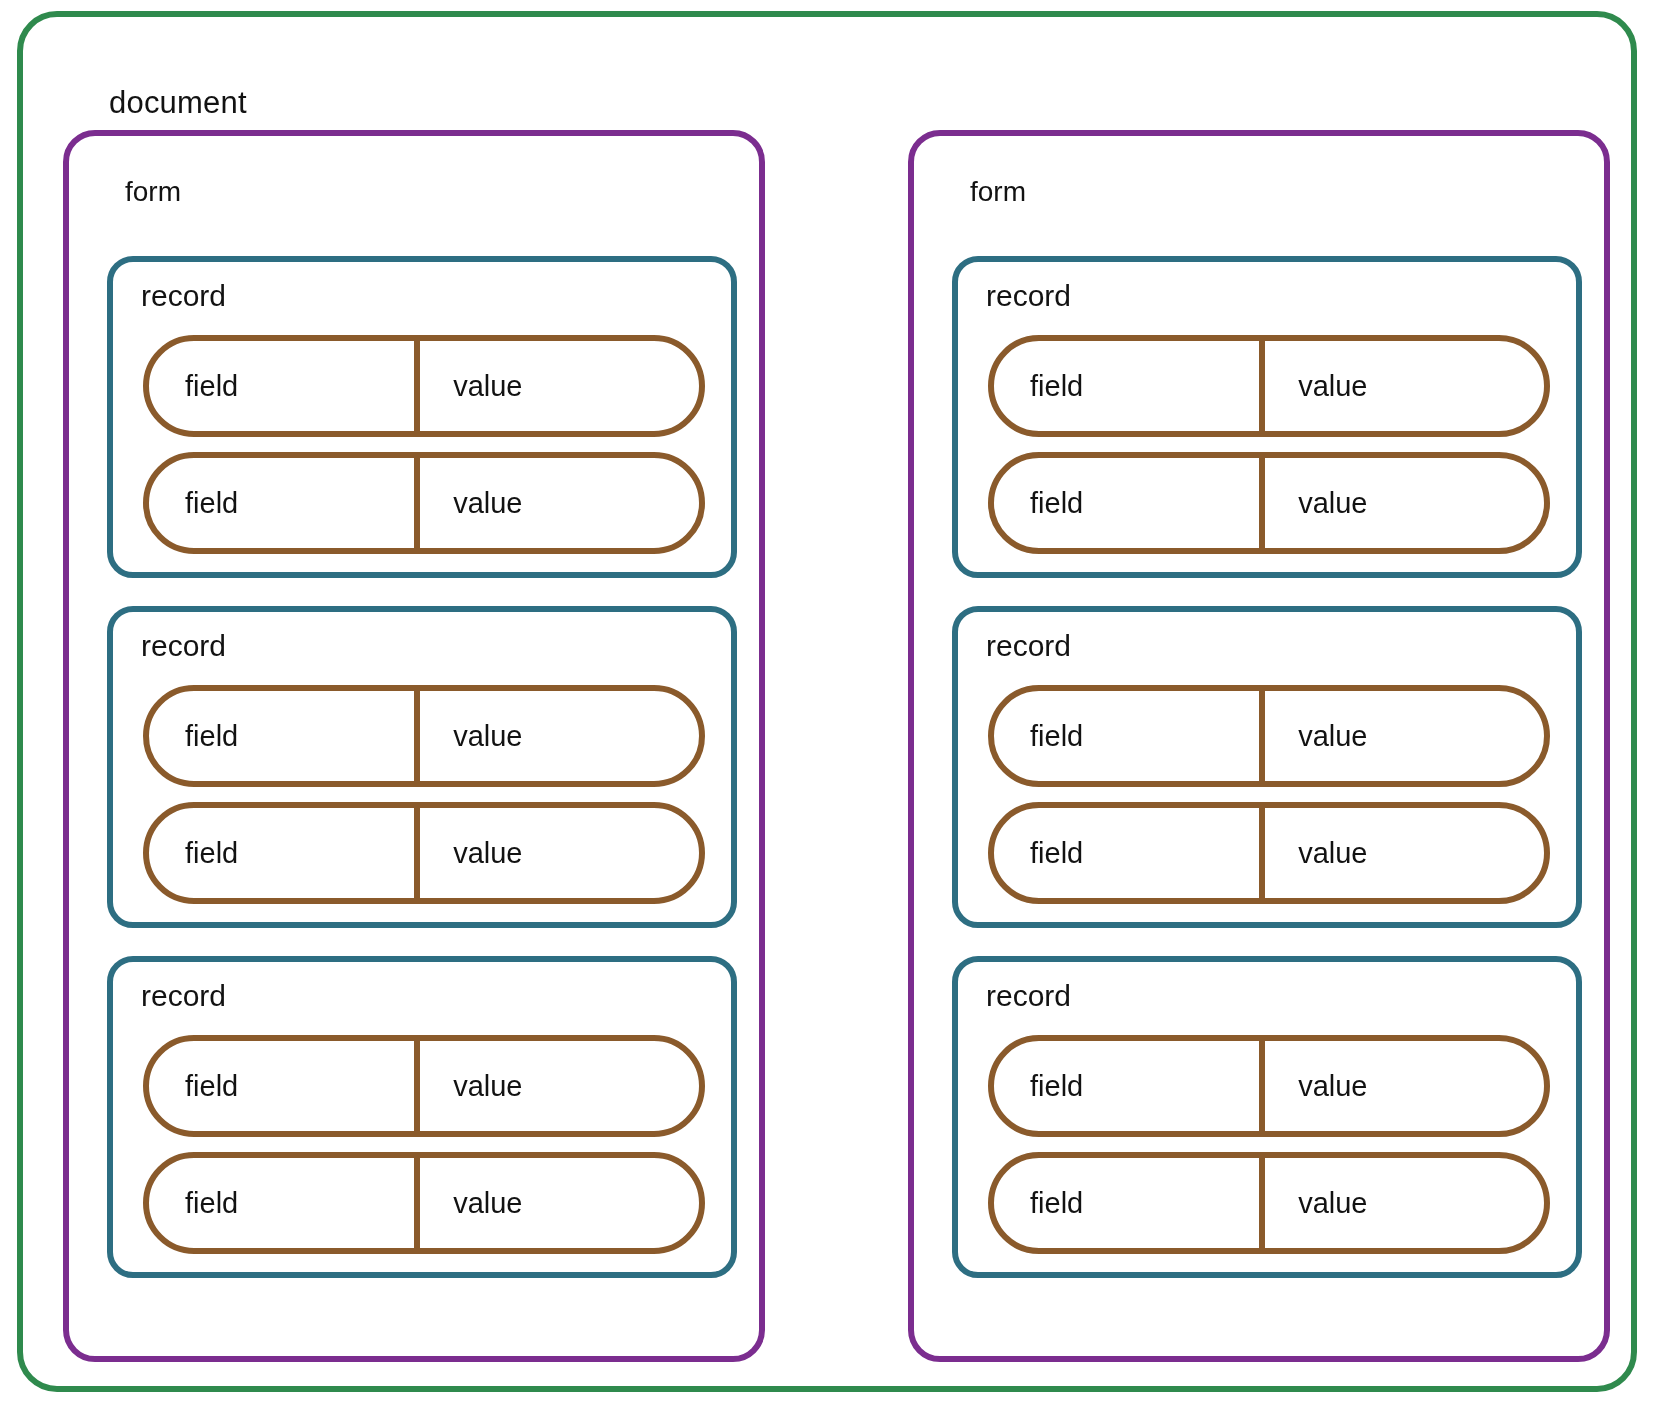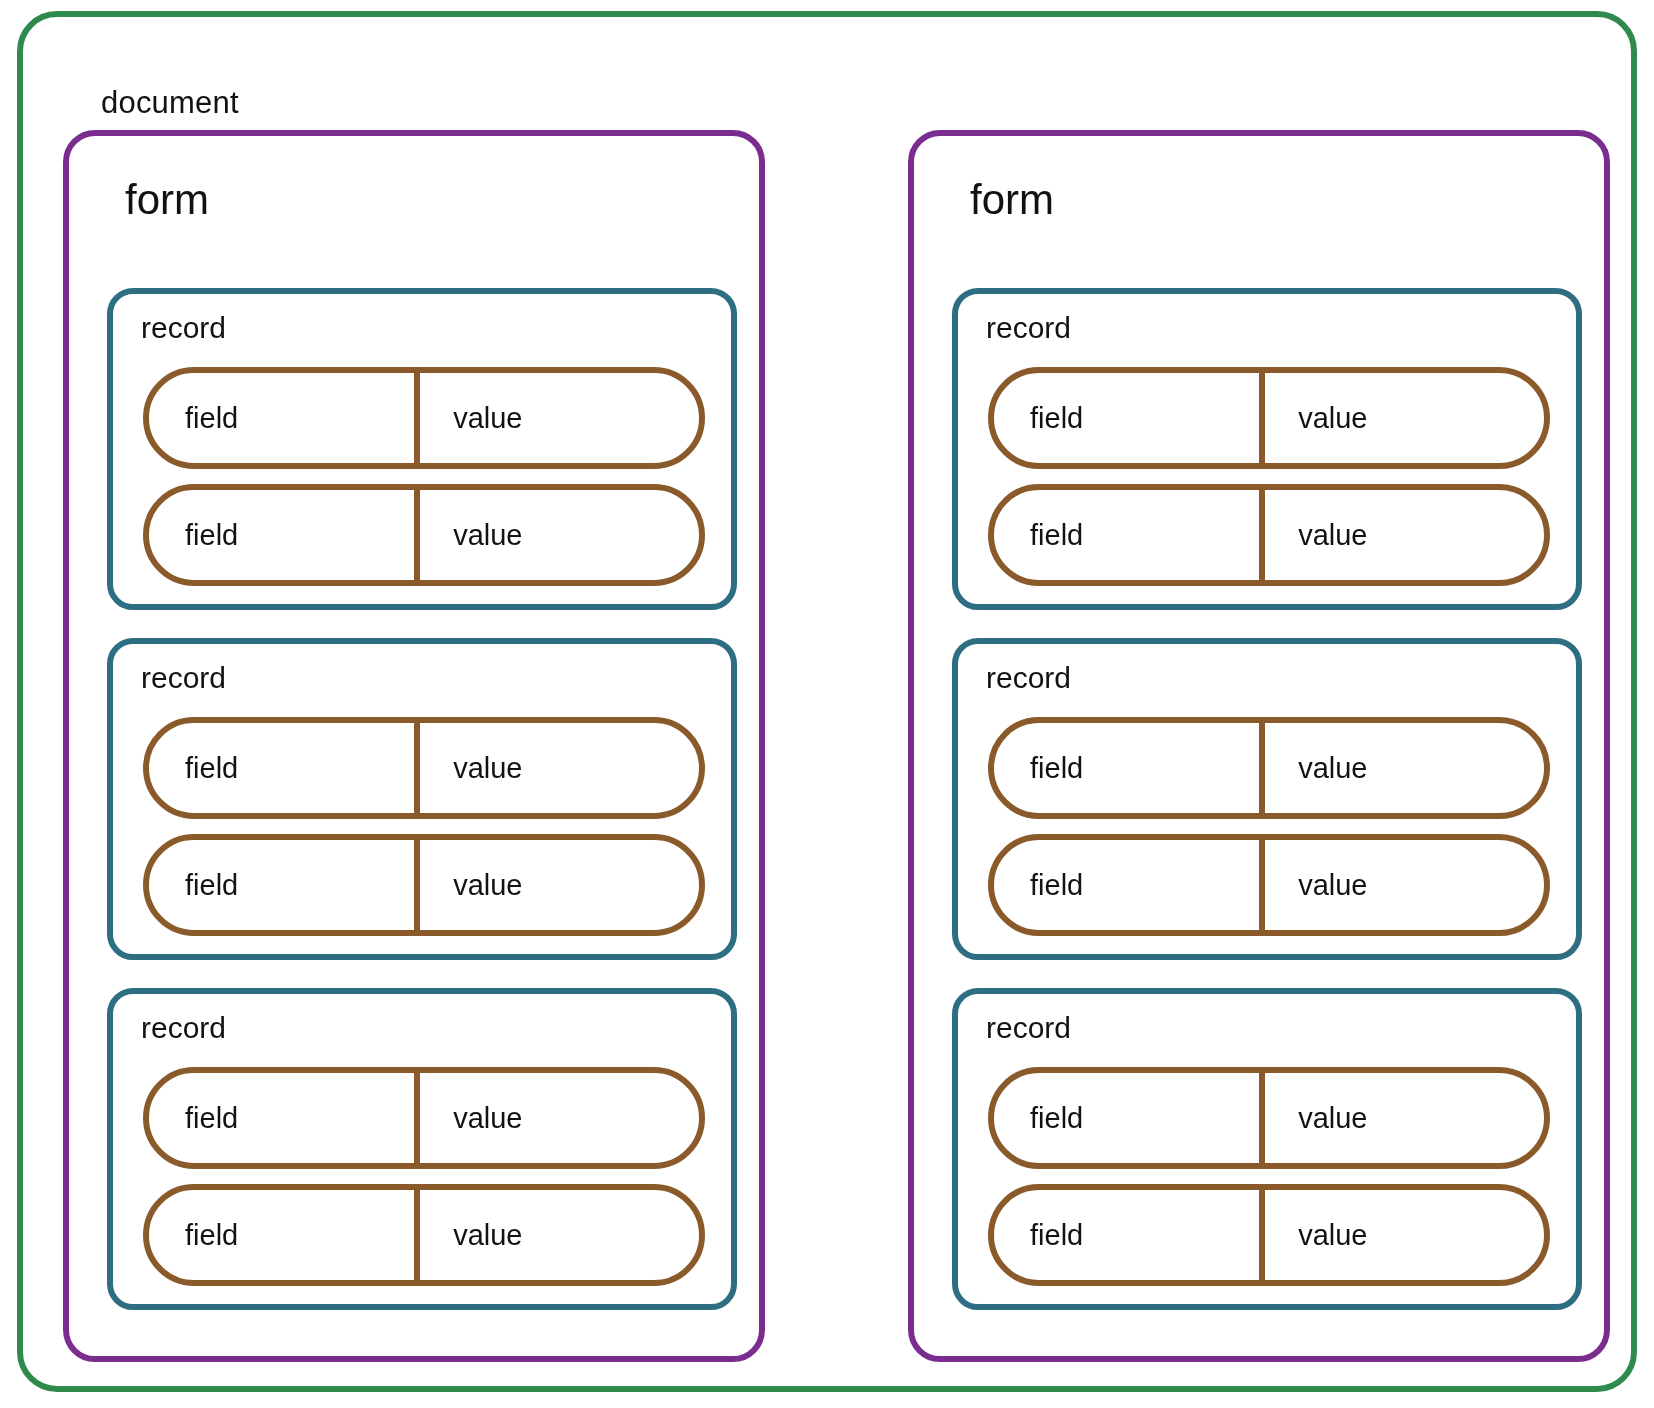--- a/index.html
+++ b/index.html
@@ -26,21 +26,21 @@
     top: 11px;
     width: 1620px;
     height: 1381px;
     box-sizing: border-box;
     border: 6px solid #2f8a4d;
     border-radius: 40px;
     background: transparent;
   }
   .document-label {
     position: absolute;
-    left: 78px;
+    left: 86px;
     top: 68px;
     font-size: 31px;
     color: #121212;
     letter-spacing: 0.2px;
     white-space: nowrap;
   }
 
   
   .forms-row {
     position: absolute;
@@ -58,35 +58,34 @@
     width: 702px;
     height: 1232px;
     border: 6px solid #7b2d8f;
     border-radius: 32px;
     background: transparent;
   }
   .form-label {
     position: absolute;
     left: 56px;
     top: 40px;
-    font-size: 42px;
+    font-size: 28px;
     color: #121212;
     white-space: nowrap;
   }
 
   
   .records {
     position: absolute;
     left: 38px;
     top: 120px;
     width: 630px;
     display: flex;
     flex-direction: column;
     gap: 28px;
-    margin-top: 32px;
   }
 
   .record-box {
     position: relative;
     box-sizing: border-box;
     width: 630px;
     height: 322px;
     border: 6px solid #2d6e82;
     border-radius: 26px;
     background: transparent;

